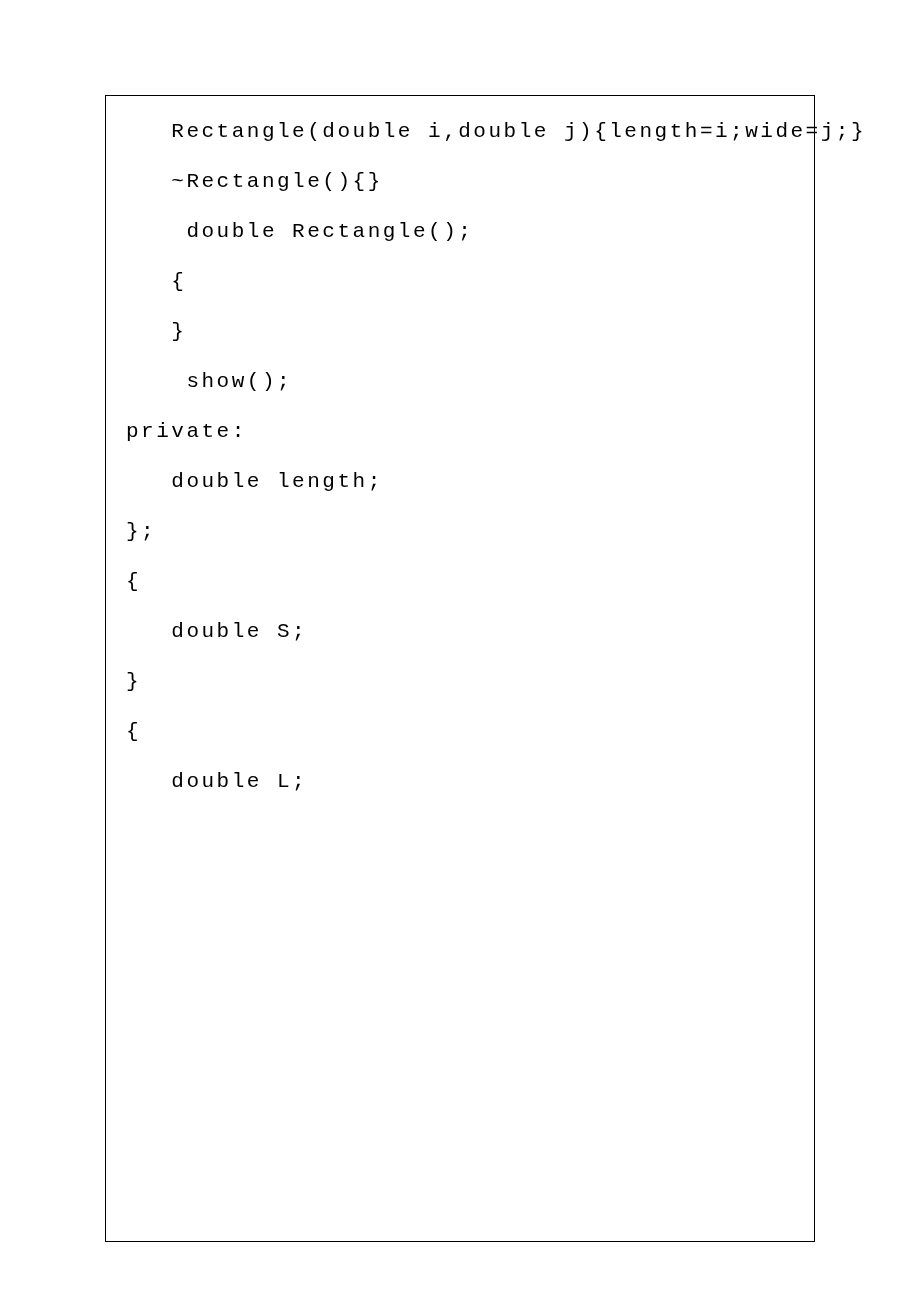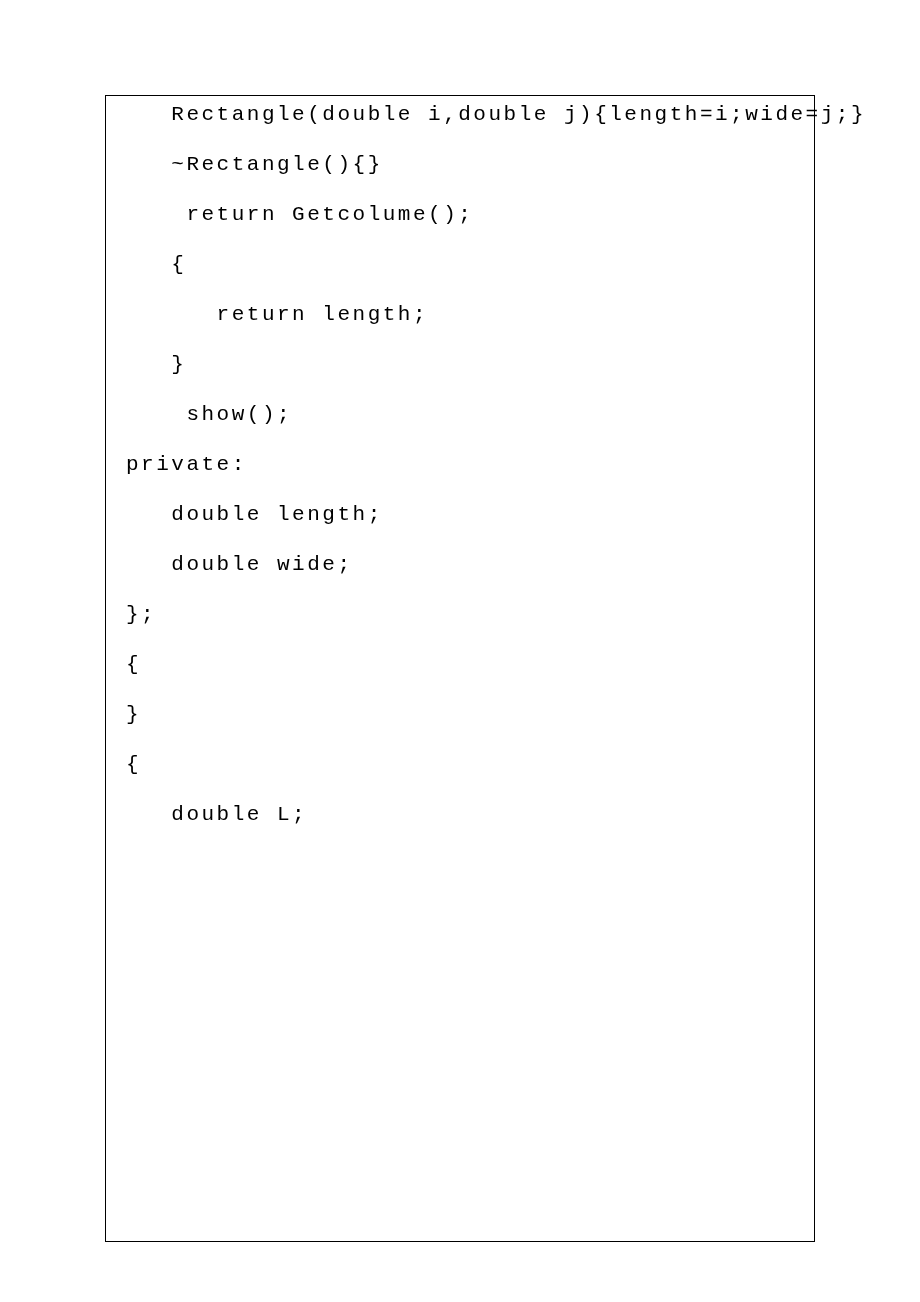--- a/index.html
+++ b/index.html
@@ -9,21 +9,21 @@
     }
     body {
       background: #ffffff;
       width: 920px;
       height: 1302px;
       padding: 95px 105px 60px 105px;
       font-family: "Courier New", Courier, monospace;
     }
     .code-box {
       border: 1.5px solid #000000;
-      padding: 8px 20px 30px 20px;
+      padding: 25px 20px 30px 20px;
       height: 100%;
     }
     .code-line {
       font-family: "Courier New", Courier, monospace;
       font-size: 21px;
       letter-spacing: 2.5px;
       line-height: 1;
       color: #000000;
       margin-bottom: 29px;
       white-space: pre;
@@ -31,26 +31,25 @@
     .code-line:last-child {
       margin-bottom: 11px;
     }
   </style>
 </head>
 <body>
 
 <div class="code-box">
   <div class="code-line">   Rectangle(double i,double j){length=i;wide=j;}</div>
   <div class="code-line">   ~Rectangle(){}</div>
-  <div class="code-line">    return Getcolume();</div>
+  <div class="code-line">    double Rectangle();</div>
   <div class="code-line">   {</div>
-  <div class="code-line">      return length;</div>
   <div class="code-line">   }</div>
   <div class="code-line">    show();</div>
   <div class="code-line">private:</div>
   <div class="code-line">   double length;</div>
-  <div class="code-line">   double wide;</div>
   <div class="code-line">};</div>
   <div class="code-line">{</div>
+  <div class="code-line">   double S;</div>
   <div class="code-line">}</div>
   <div class="code-line">{</div>
   <div class="code-line">   double L;</div>
 </div>
 
 </body></html>

